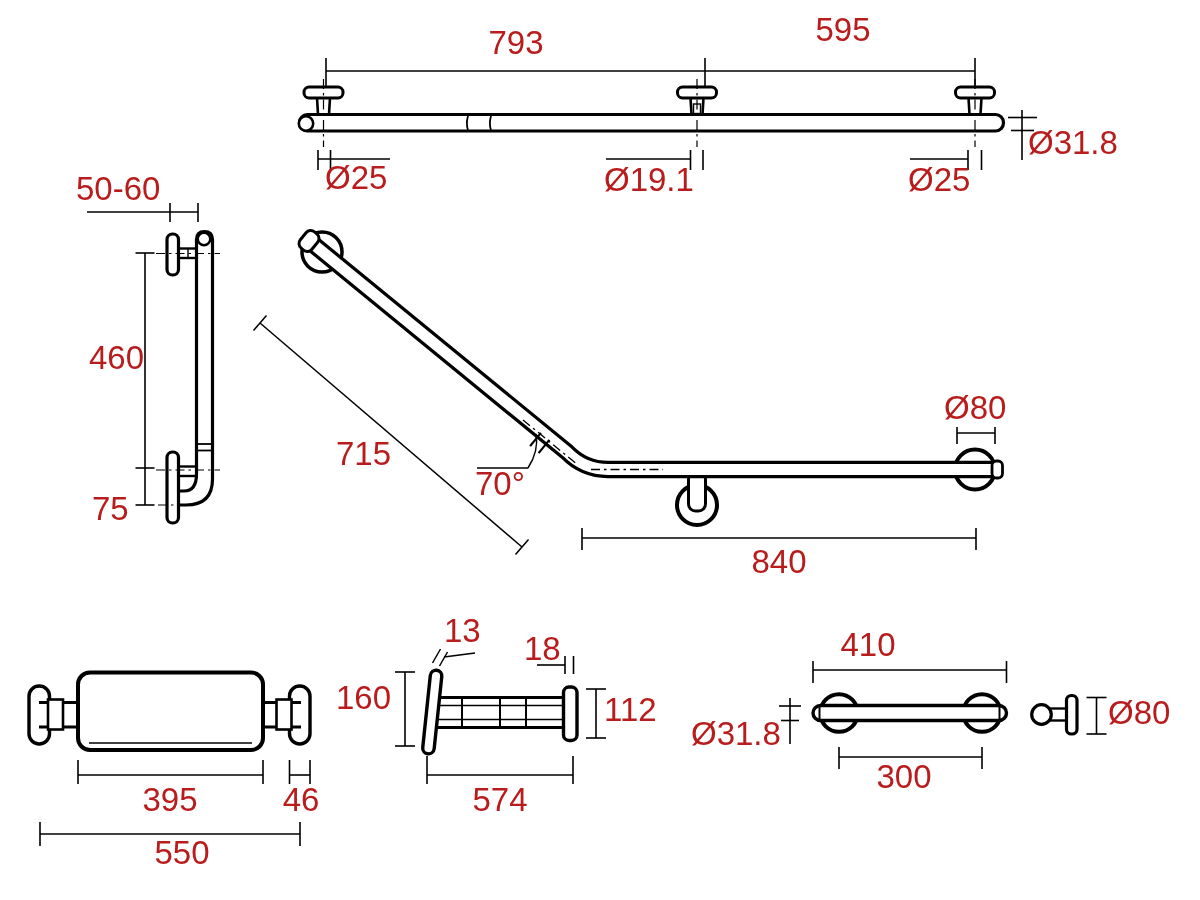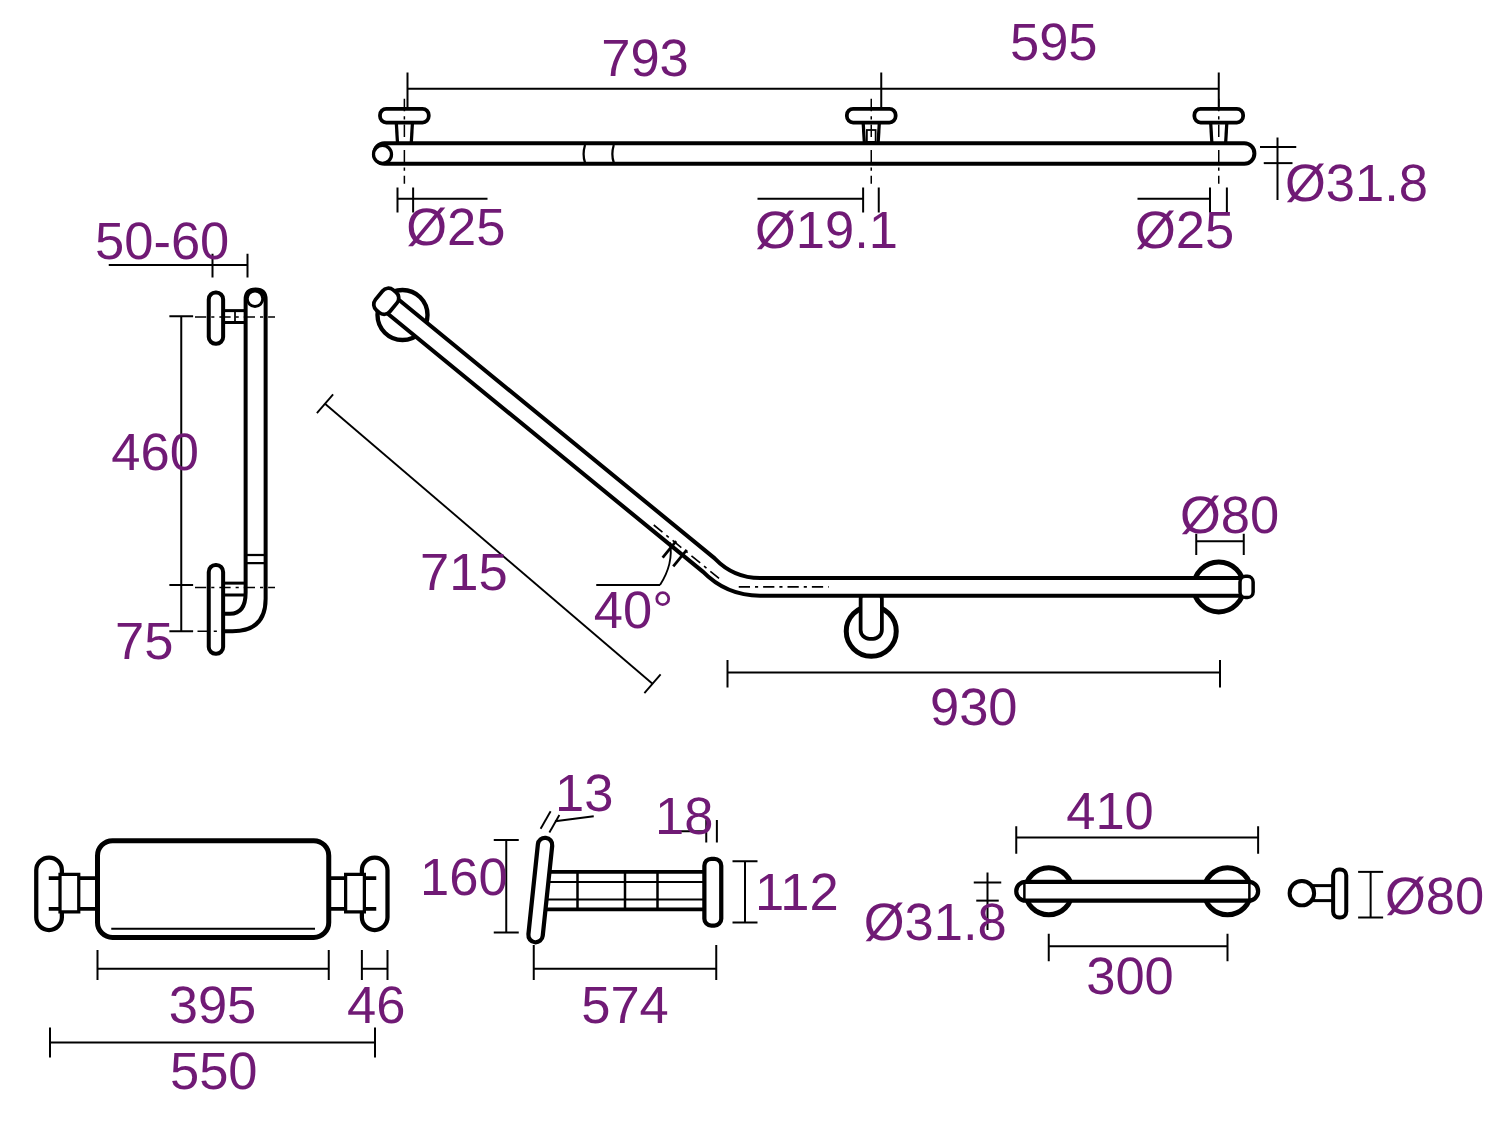--- a/index.html
+++ b/index.html
@@ -1,19 +1,19 @@
 <!DOCTYPE html>
 <html><head>
 <meta charset="utf-8">
 <style>
   html,body{margin:0;padding:0;background:#fff}
   .canvas{position:relative;width:1200px;height:900px;background:#ffffff;
           font-family:"Liberation Sans",sans-serif;overflow:hidden}
   .canvas svg{position:absolute;left:0;top:0}
-  .dim{position:absolute;font-size:42px;line-height:1;color:#701a75;white-space:nowrap}
+  .dim{position:absolute;font-size:33px;line-height:1;color:#b91c1c;white-space:nowrap}
   .ctr{transform:translateX(-50%)}
 </style>
 </head>
 <body>
 
 <div class="canvas">
 
 <svg width="1200" height="900" viewBox="0 0 1200 900">
 
   <g stroke="#000" fill="none">
@@ -296,32 +296,32 @@
   <div class="dim" style="left:325px;top:161px">Ø25</div>
   <div class="dim" style="left:604px;top:163px">Ø19.1</div>
   <div class="dim" style="left:908px;top:163px">Ø25</div>
   <div class="dim" style="left:1028px;top:126px">Ø31.8</div>
 
   <div class="dim" style="left:76px;top:172px">50-60</div>
   <div class="dim" style="left:89px;top:341px">460</div>
   <div class="dim" style="left:92px;top:492px">75</div>
 
   <div class="dim" style="left:336px;top:437px">715</div>
-  <div class="dim" style="left:475px;top:467px">40°</div>
+  <div class="dim" style="left:475px;top:467px">70°</div>
   <div class="dim" style="left:944px;top:391px">Ø80</div>
-  <div class="dim ctr" style="left:779px;top:545px">930</div>
+  <div class="dim ctr" style="left:779px;top:545px">840</div>
 
   <div class="dim ctr" style="left:170px;top:783px">395</div>
   <div class="dim ctr" style="left:301px;top:783px">46</div>
-  <div class="dim ctr" style="left:171px;top:836px">550</div>
+  <div class="dim ctr" style="left:182px;top:836px">550</div>
 
   <div class="dim" style="left:444px;top:614px">13</div>
   <div class="dim" style="left:336px;top:681px">160</div>
   <div class="dim" style="left:524px;top:632px">18</div>
   <div class="dim" style="left:604px;top:693px">112</div>
   <div class="dim ctr" style="left:500px;top:783px">574</div>
 
-  <div class="dim ctr" style="left:888px;top:628px">410</div>
+  <div class="dim ctr" style="left:868px;top:628px">410</div>
   <div class="dim" style="left:691px;top:717px">Ø31.8</div>
   <div class="dim ctr" style="left:904px;top:760px">300</div>
   <div class="dim" style="left:1108px;top:696px">Ø80</div>
 
 </div>
 
 </body></html>

